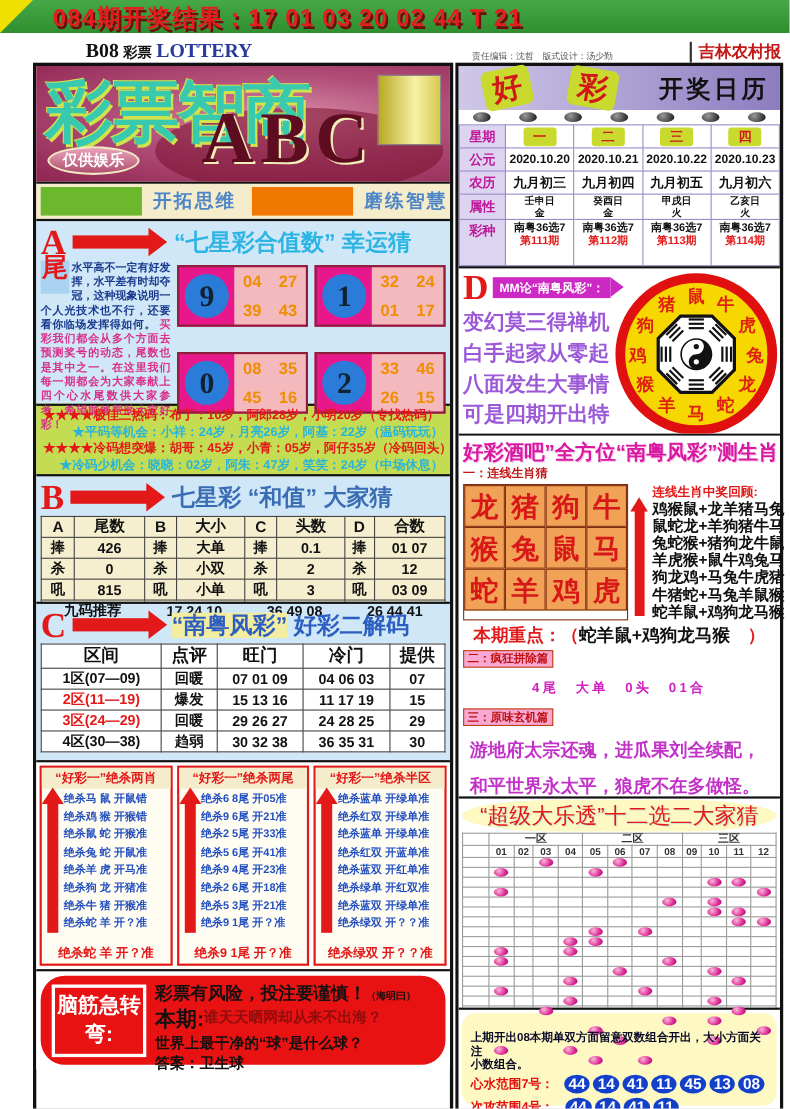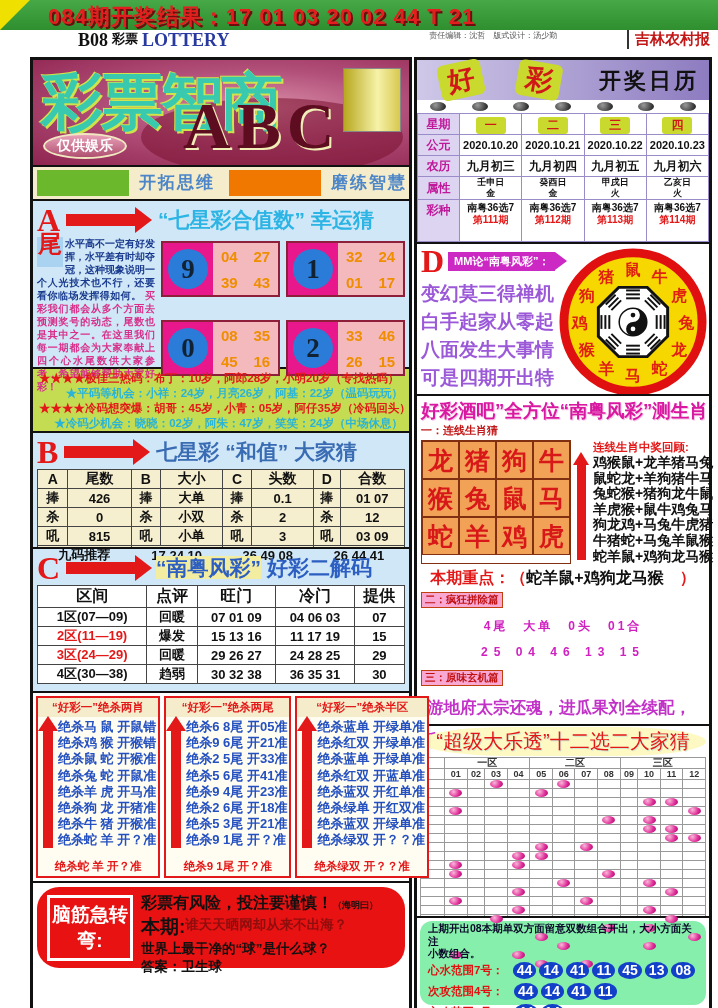--- a/index.html
+++ b/index.html
@@ -5,21 +5,21 @@
   * { margin:0; padding:0; box-sizing:border-box; }
   body { font-family:"Liberation Sans", sans-serif; background:#fff; }
   #page { position:relative; width:718px; height:1008px; background:#fff; overflow:hidden; }
 
   
   .top-banner { position:relative; height:30px; background:linear-gradient(#46a846,#2f8f2f); overflow:hidden; }
   .top-wedge { position:absolute; left:0; top:0; width:0; height:0; border-left:30px solid #f0e000; border-bottom:30px solid transparent; }
   .top-banner-text { position:absolute; left:48px; top:2px; font-size:22px; font-weight:bold; color:#e31e1e; letter-spacing:1px; text-shadow:2px 2px 0 #6e0d0d; }
 
   
-  .hdr { display:flex; align-items:flex-start; height:27px; padding:0 8px 0 78px; background:#fff; }
+  .hdr { display:flex; align-items:flex-end; height:27px; padding:0 8px 0 78px; background:#fff; }
   .hdr .b08 { font-family:"Liberation Serif",serif; font-weight:bold; font-size:18px; color:#111; }
   .hdr .cp { font-size:13px; font-weight:bold; color:#111; margin:0 4px; }
   .hdr .lot { font-family:"Liberation Serif",serif; font-weight:bold; font-size:18px; color:#283a9e; }
   .hdr .editors { flex:1; text-align:center; font-size:8px; color:#555; padding-left:130px;}
   .hdr .paper { border-left:2px solid #333; padding-left:6px; font-size:15px; font-weight:bold; color:#c21717; }
 
   .cols { display:flex; margin-left:30px; }
   .colL { width:382px; border:3px solid #111; background:#fff; }
   .colR { width:298px; border:3px solid #111; margin-left:2px; background:#fff; }
 
@@ -70,21 +70,21 @@
   .tblC { width:100%; border-collapse:collapse; background:#fff; }
   .tblC td { border:1px solid #444; text-align:center; font-size:13px; font-weight:bold; color:#111; height:19px; }
   .tblC .hd { font-size:16px; }
   .tblC .redz { color:#e31818; }
 
   .kills { display:flex; height:190px; border-top:2px solid #111; background:#fff; padding:3px; gap:4px; }
   .kill { flex:1; border:2px solid #e31818; background:#fffdf2; position:relative; padding:2px 2px 2px 20px; }
   .kill-title { text-align:center; font-size:11.5px; font-weight:bold; color:#e31818; background:#f4eccb; margin:-2px -2px 2px -20px; padding:2px 0; }
   .kill-arrow { position:absolute; left:5px; top:32px; width:10px; height:118px; background:#e31818; }
   .kill-arrow:before { content:""; position:absolute; top:-14px; left:-5px; border-bottom:15px solid #e31818; border-left:10px solid transparent; border-right:10px solid transparent; }
-  .kill-row { font-size:13px; font-weight:bold; color:#2450c0; line-height:16.2px; white-space:nowrap; }
+  .kill-row { font-size:10px; font-weight:bold; color:#2450c0; line-height:16.2px; white-space:nowrap; }
   .kill-foot { position:absolute; bottom:2px; left:0; right:0; text-align:center; font-size:11.5px; font-weight:bold; color:#e31818; }
 
   .redbox-wrap { border-top:2px solid #111; padding:4px; background:#fff; height:91px; }
   .redbox { display:flex; height:100%; background:#e81212; border-radius:22px; padding:6px 10px; }
   .rb-label { border:3px solid #fff; color:#fff; font-size:19px; font-weight:bold; width:86px; line-height:26px; text-align:center; align-self:center; padding:4px 0; }
   .rb-right { flex:1; padding-left:8px; color:#111; }
   .rb-warn { font-size:16px; font-weight:bold; }
   .rb-warn small { font-size:9px; }
   .rb-line2 { display:flex; }
   .rb-period { font-size:19px; font-weight:bold; }
@@ -139,21 +139,21 @@
   .lotto-title-wrap { text-align:center; }
   .lotto-title { display:inline-block; background:#fef9c3; border-radius:50% / 80%; padding:1px 16px; font-size:20px; font-weight:normal; color:#e31818; text-shadow:1px 1px 0 #cfe8cf; white-space:nowrap; }
   .ltbl { width:100%; border-collapse:collapse; margin-top:1px; }
   .ltbl td { border:1px solid #999; text-align:center; padding:0; height:6px; line-height:0; }
   .ltbl .zone { font-size:10px; font-weight:bold; color:#333; height:10px; line-height:10px; }
   .ltbl .cnum { font-size:9px; font-weight:bold; color:#333; height:10px; line-height:10px; }
   .ltbl .lblcol { width:24px; }
   .dot { display:inline-block; width:13px; height:8px; border-radius:50%; background:radial-gradient(circle at 35% 35%, #f8b8d8, #e0309a 55%, #a80468); vertical-align:middle; }
 
   .bluebox-wrap { border-top:2px solid #111; background:#fff; padding:3px; height:92px; }
-  .bluebox { height:100%; background:#86efac; border-radius:12px; padding:1px 8px; }
+  .bluebox { height:100%; background:#fef9c3; border-radius:12px; padding:16px 8px; }
   .bb-note { font-size:10.5px; font-weight:bold; color:#0a0a28; line-height:12.5px; }
   .bb-row { display:flex; align-items:center; height:21px; }
   .bb-lbl { width:86px; font-size:11.5px; font-weight:bold; color:#e31010; }
   .bb-num { display:inline-block; background:#1240c8; color:#fff; font-size:14px; font-weight:bold; border-radius:50%; padding:0 4px; margin-right:3px; line-height:17px; }
 </style>
 </head>
 <body>
 
 <div id="page">
 
@@ -569,21 +569,20 @@
                 <div class="rev-line">牛猪蛇+马兔羊鼠猴</div>
                 <div class="rev-line">蛇羊鼠+鸡狗龙马猴</div>
               </div>
           </div>
         </div>
         <div class="focus">
           <span class="fl">本期重点：（</span><span class="fv">蛇羊鼠+鸡狗龙马猴</span><span class="fl">　）</span>
         </div>
         <div><span class="chip">二：疯狂拼除篇</span></div>
         <div class="crazy">4尾　大单　0头　01合</div>
-        <div class="crazy" style="letter-spacing:6px">25 04 46 13 15</div>
         <div style="margin-top:8px"><span class="chip">三：原味玄机篇</span></div>
         <div id="mysteryLines">
             <div class="mystery">游地府太宗还魂，进瓜果刘全续配，</div>
             <div class="mystery">和平世界永太平，狼虎不在多做怪。</div>
           </div>
       </div>
 
       <div class="lotto">
         <div class="lotto-title-wrap"><span class="lotto-title">“超级大乐透”十二选二大家猜</span></div>
         <table class="ltbl" id="lottoGrid">

